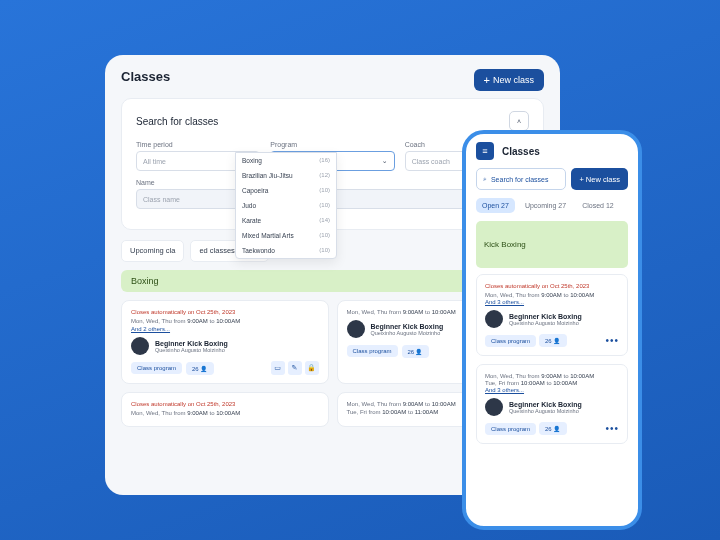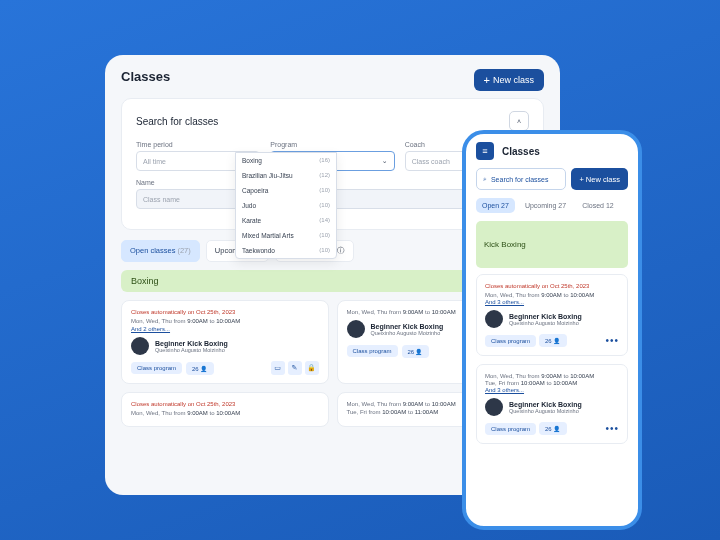--- a/index.html
+++ b/index.html
@@ -107,21 +107,20 @@
         <div class="flabel">Name</div>
         <div class="finput" style="background:#f1f4f9">
             <span>Class name</span>
             <span class="closebox">×</span>
           </div>
       </div>
     </div>
   </div>
 
   <div class="tabs">
-    <div class="tab active"><span>Open classes</span><span class="tc">(27)</span></div>
     <div class="tab"><span>Upcoming cla</span></div>
     <div class="tab"><span>ed classes</span><span class="tc">(33)</span> <span>ⓘ</span></div>
   </div>
 
   <div class="sectionhead">Boxing</div>
 
   <div class="cards">
     <div class="card">
       <div class="autoclose">Closes automatically on Oct 25th, 2023</div>
       <div class="sched"><span>Mon, Wed, Thu from </span><b>9:00AM</b><span> to </span><b>10:00AM</b></div>

